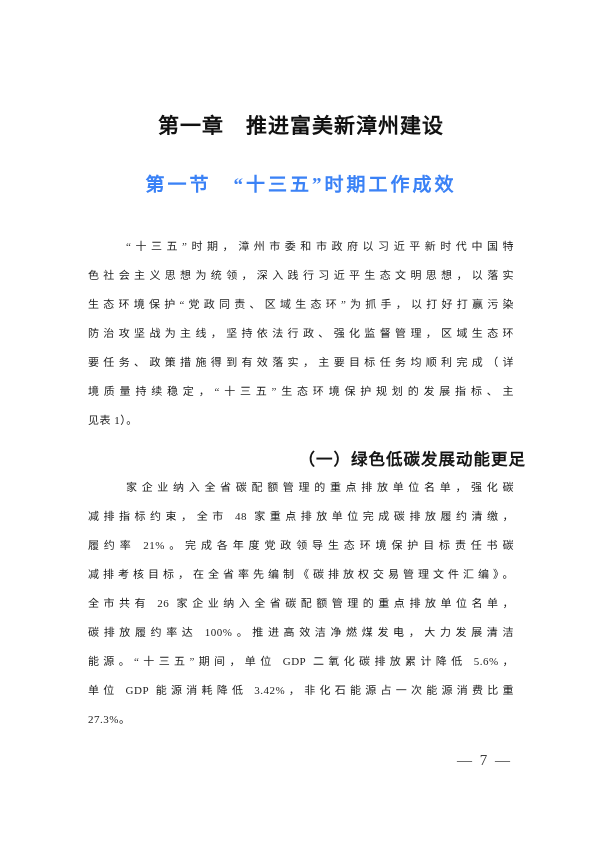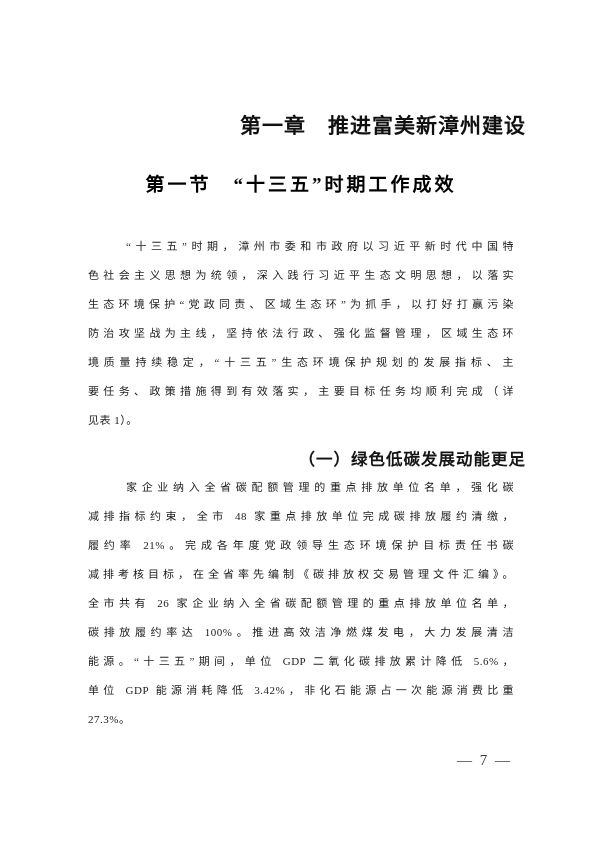--- a/index.html
+++ b/index.html
@@ -22,32 +22,32 @@
     top: 0;
     width: 450px;
   }
   .chapter-title {
     margin: 0;
     padding-top: 113px;
     font-family: "Liberation Sans", "DejaVu Sans", sans-serif;
     font-size: 21px;
     line-height: 26px;
     font-weight: bold;
-    text-align: right;
+    text-align: center;
     letter-spacing: 1px;
     color: #111111;
   }
   .section-title {
     margin: 34px 0 0 0;
     font-size: 19px;
     line-height: 24px;
     font-weight: bold;
     text-align: center;
     letter-spacing: 3px;
-    color: #000000;
+    color: #3b82f6;
   }
   .para {
     margin: 12px;
     font-size: 11px;
     line-height: 29px;
   }
   .para-1 { margin-top: 35px; }
   .para-2 { margin-top: 0; }
   .line {
     text-align: justify;
@@ -91,22 +91,22 @@
 
     <div class="chapter-title">第一章　推进富美新漳州建设</div>
 
     <div class="section-title">第一节　“十三五”时期工作成效</div>
 
     <div class="para para-1">
       <div class="line first">“十三五”时期，漳州市委和市政府以习近平新时代中国特</div>
       <div class="line">色社会主义思想为统领，深入践行习近平生态文明思想，以落实</div>
       <div class="line">生态环境保护“党政同责、区域生态环”为抓手，以打好打赢污染</div>
       <div class="line">防治攻坚战为主线，坚持依法行政、强化监督管理，区域生态环</div>
+      <div class="line">要任务、政策措施得到有效落实，主要目标任务均顺利完成（详</div>
       <div class="line">境质量持续稳定，“十三五”生态环境保护规划的发展指标、主</div>
-      <div class="line">要任务、政策措施得到有效落实，主要目标任务均顺利完成（详</div>
       <div class="line last">见表 1）。</div>
     </div>
 
     <div class="sub-heading">（一）绿色低碳发展动能更足</div>
 
     <div class="para para-2">
       <div class="line first">家企业纳入全省碳配额管理的重点排放单位名单，强化碳</div>
       <div class="line">减排指标约束，全市 48 家重点排放单位完成碳排放履约清缴，</div>
       <div class="line">履约率 21%。完成各年度党政领导生态环境保护目标责任书碳</div>
       <div class="line">减排考核目标，在全省率先编制《碳排放权交易管理文件汇编》。</div>

